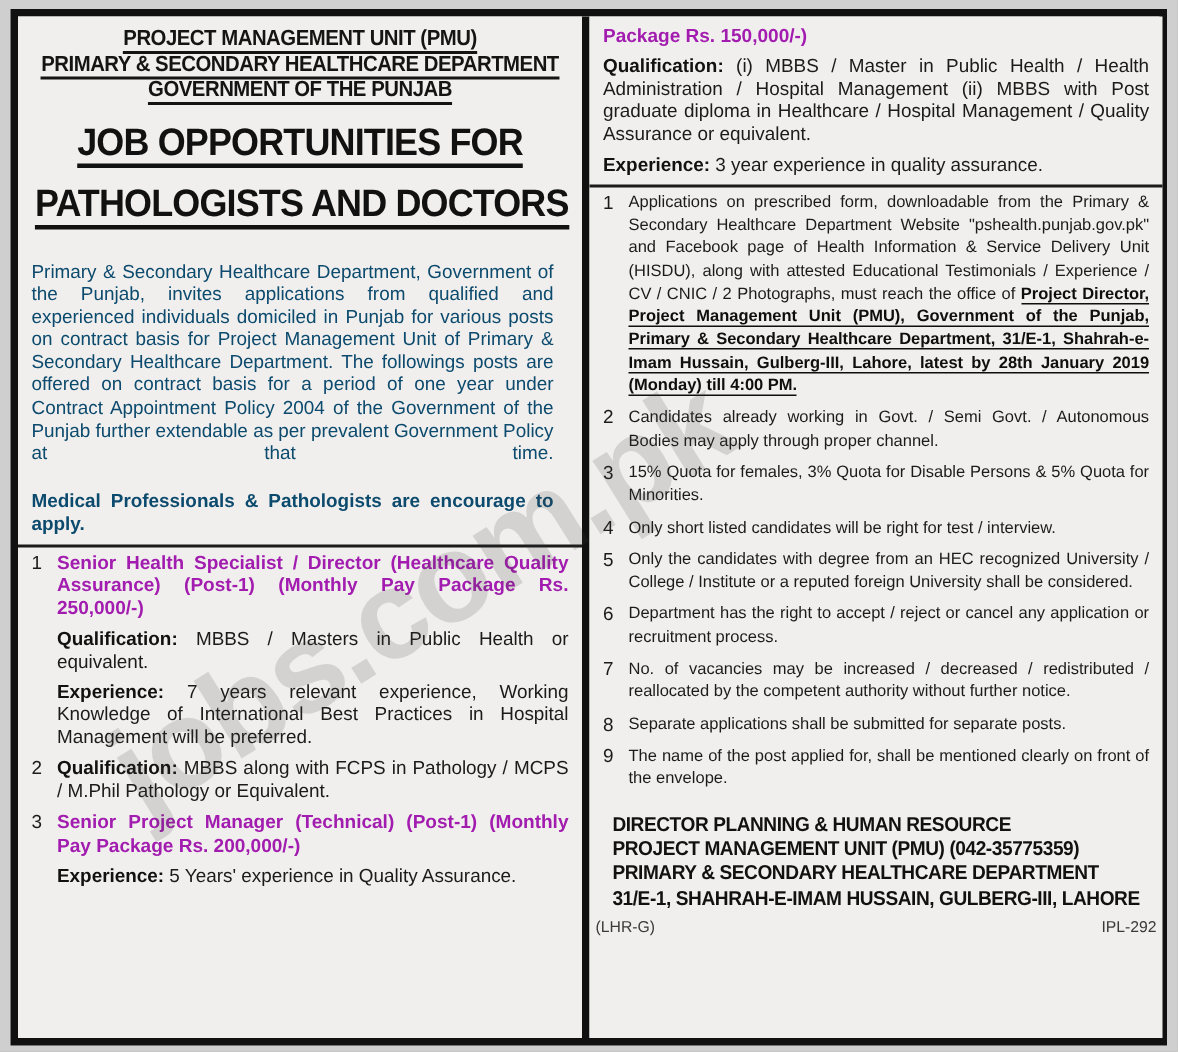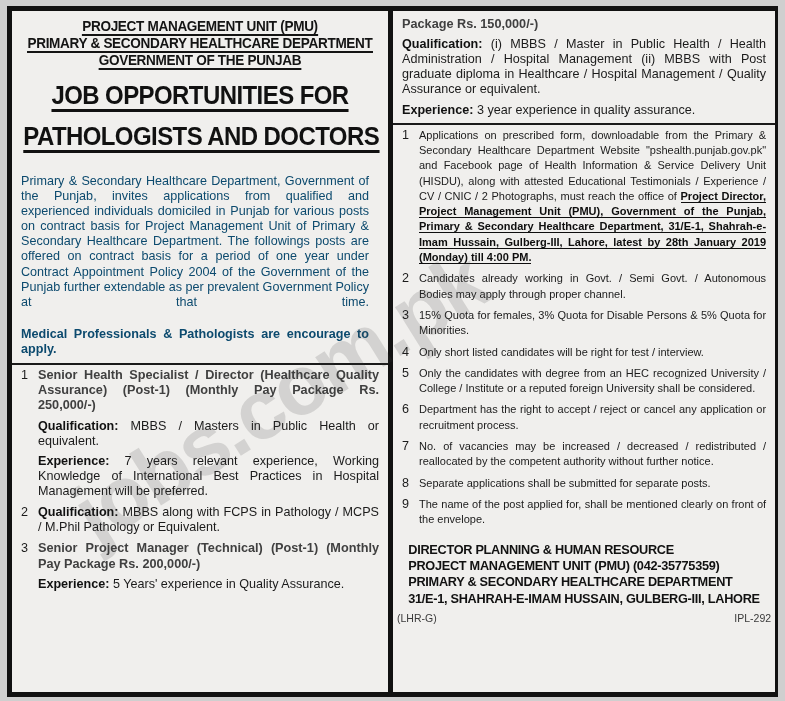--- a/index.html
+++ b/index.html
@@ -116,21 +116,21 @@
     left: 0;
     top: 0;
     font-size: 12.6px;
     line-height: 15.1px;
     color: #1b1b1b;
   }
   .job-title {
     font-weight: bold;
     font-size: 12.7px;
     line-height: 15.2px;
-    color: #404040;
+    color: #a21caf;
     text-align: justify;
     text-align-last: left;
   }
   .job-field {
     font-size: 12.6px;
     line-height: 15.1px;
     color: #1b1b1b;
     text-align: justify;
     text-align-last: left;
     margin-top: 5px;

